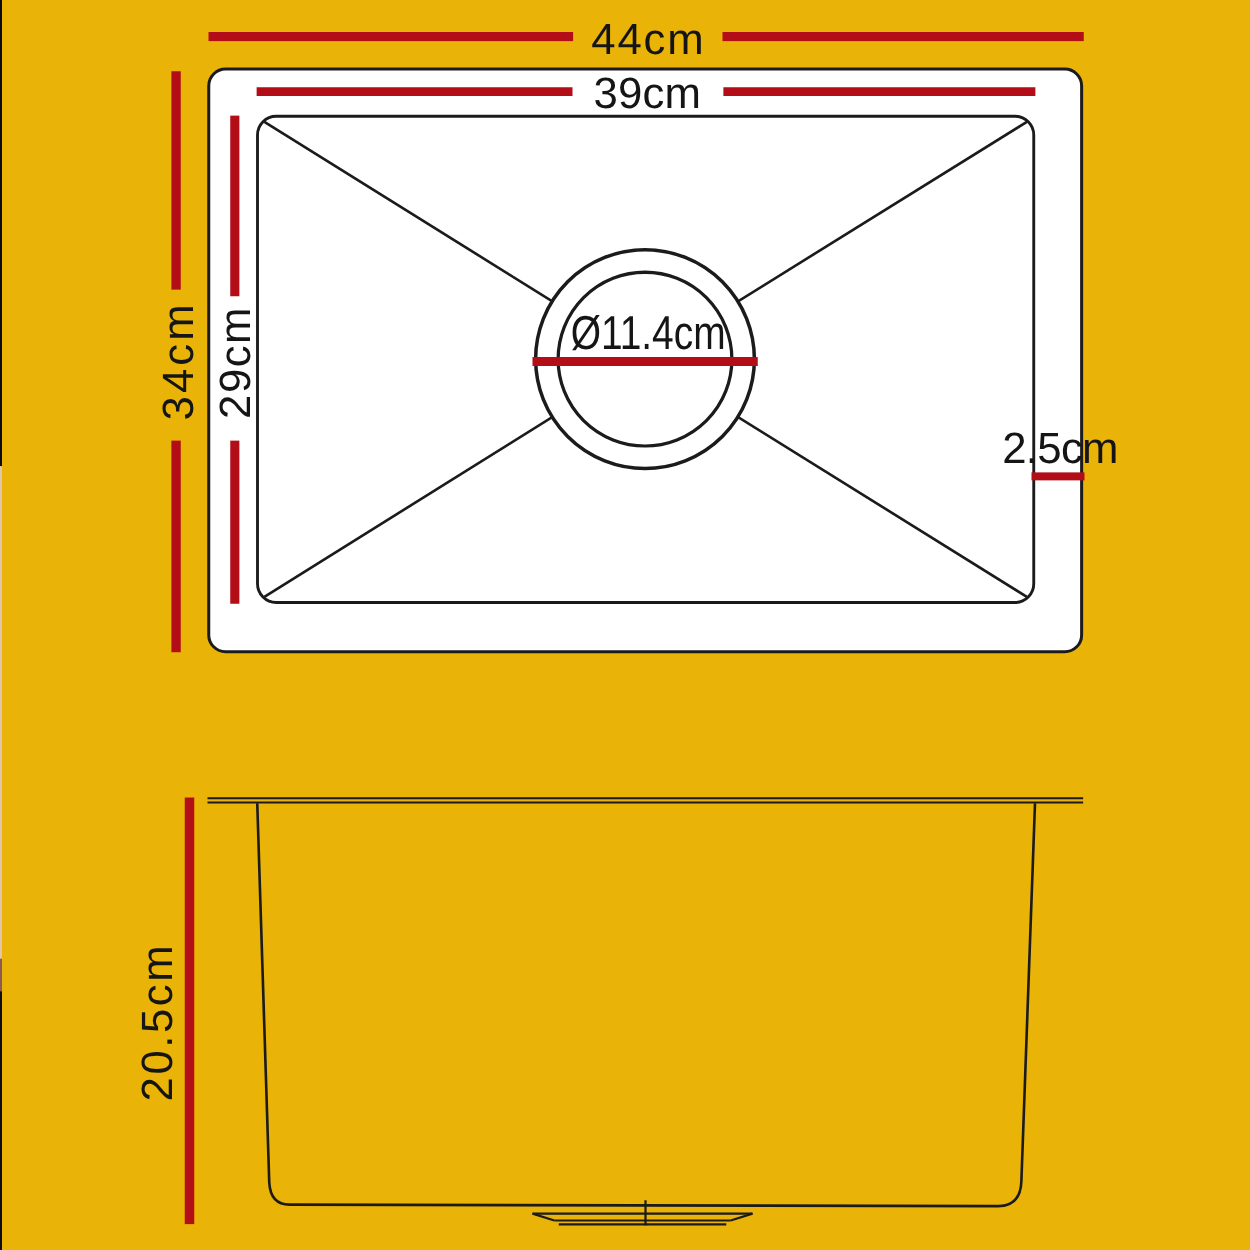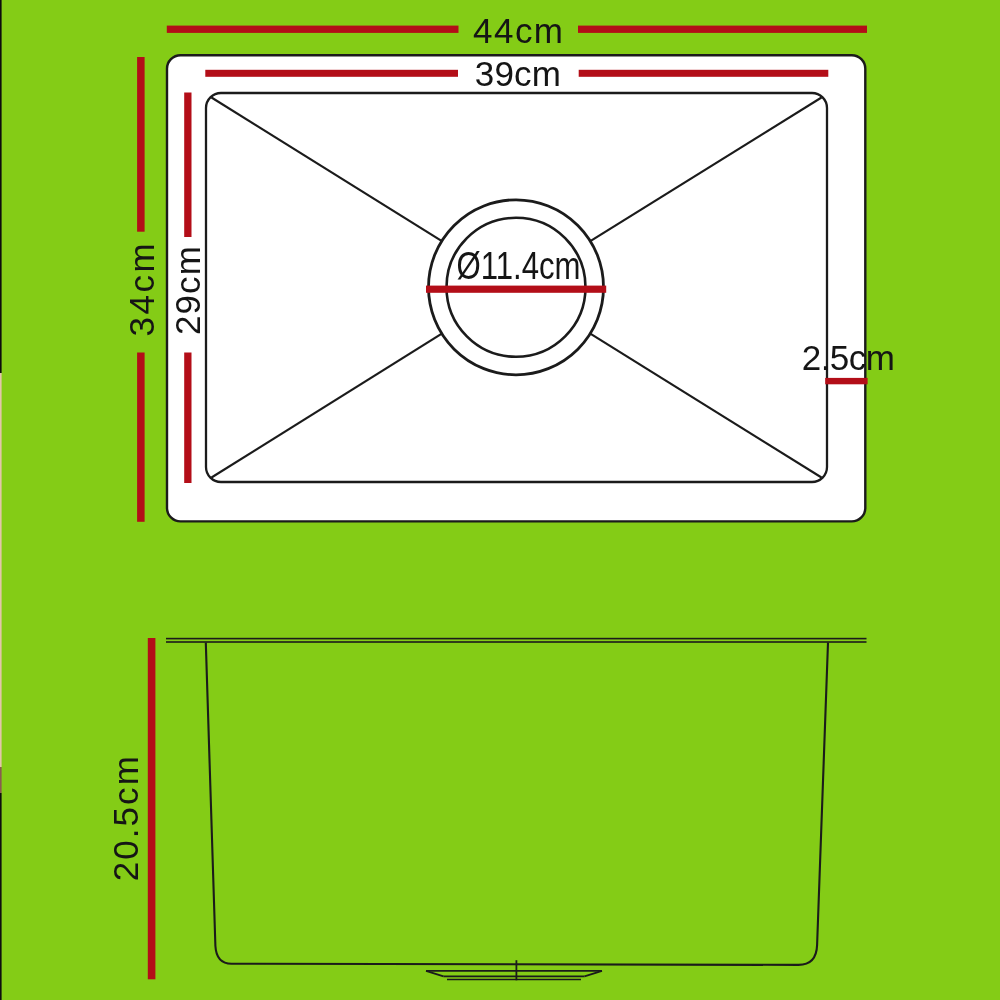--- a/index.html
+++ b/index.html
@@ -1,16 +1,16 @@
 <!DOCTYPE html>
 <html><head>
 <meta charset="utf-8">
 <style>
   html,body{margin:0;padding:0;background:#ffffff;}
-  .page{position:relative;width:1000px;height:1000px;background:#84cc16;overflow:hidden;}
+  .page{position:relative;width:1000px;height:1000px;background:#eab308;overflow:hidden;}
   svg{display:block;}
   text{font-family:"Liberation Sans", sans-serif;fill:#151515;}
 </style>
 </head>
 <body>
 <div class="page">
 <svg width="1000" height="1000" viewBox="0 0 1000 1000">
 
   <rect x="0" y="0" width="1.6" height="373" fill="#0c0c0c"></rect>
 

